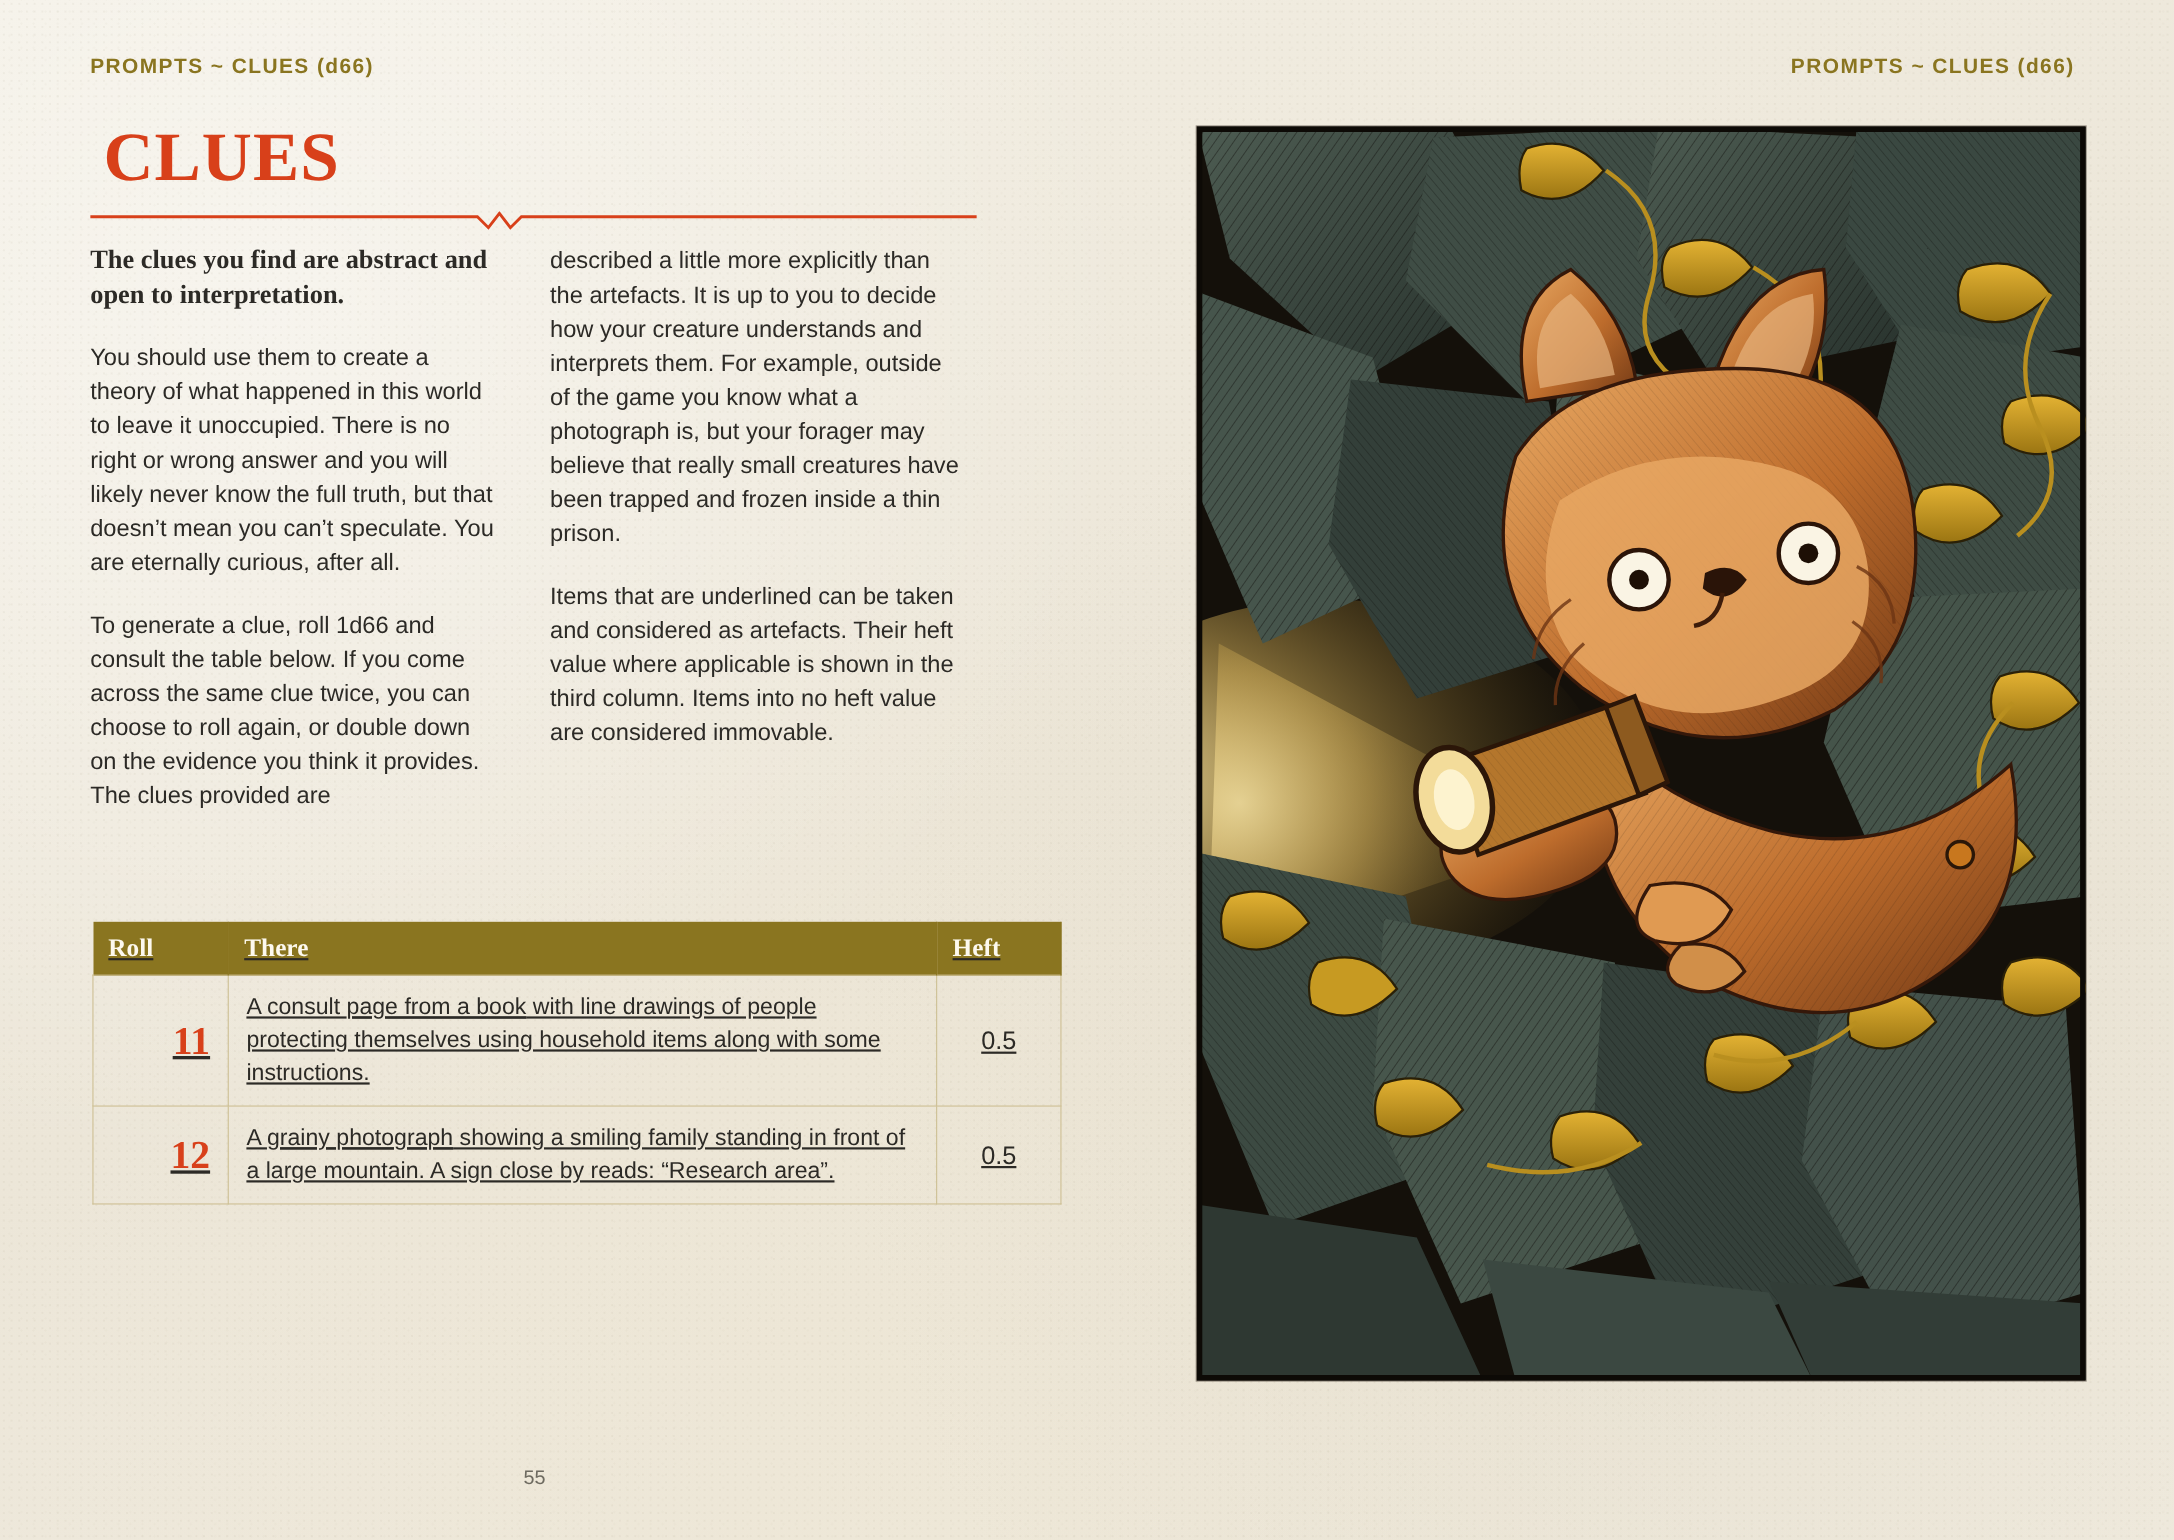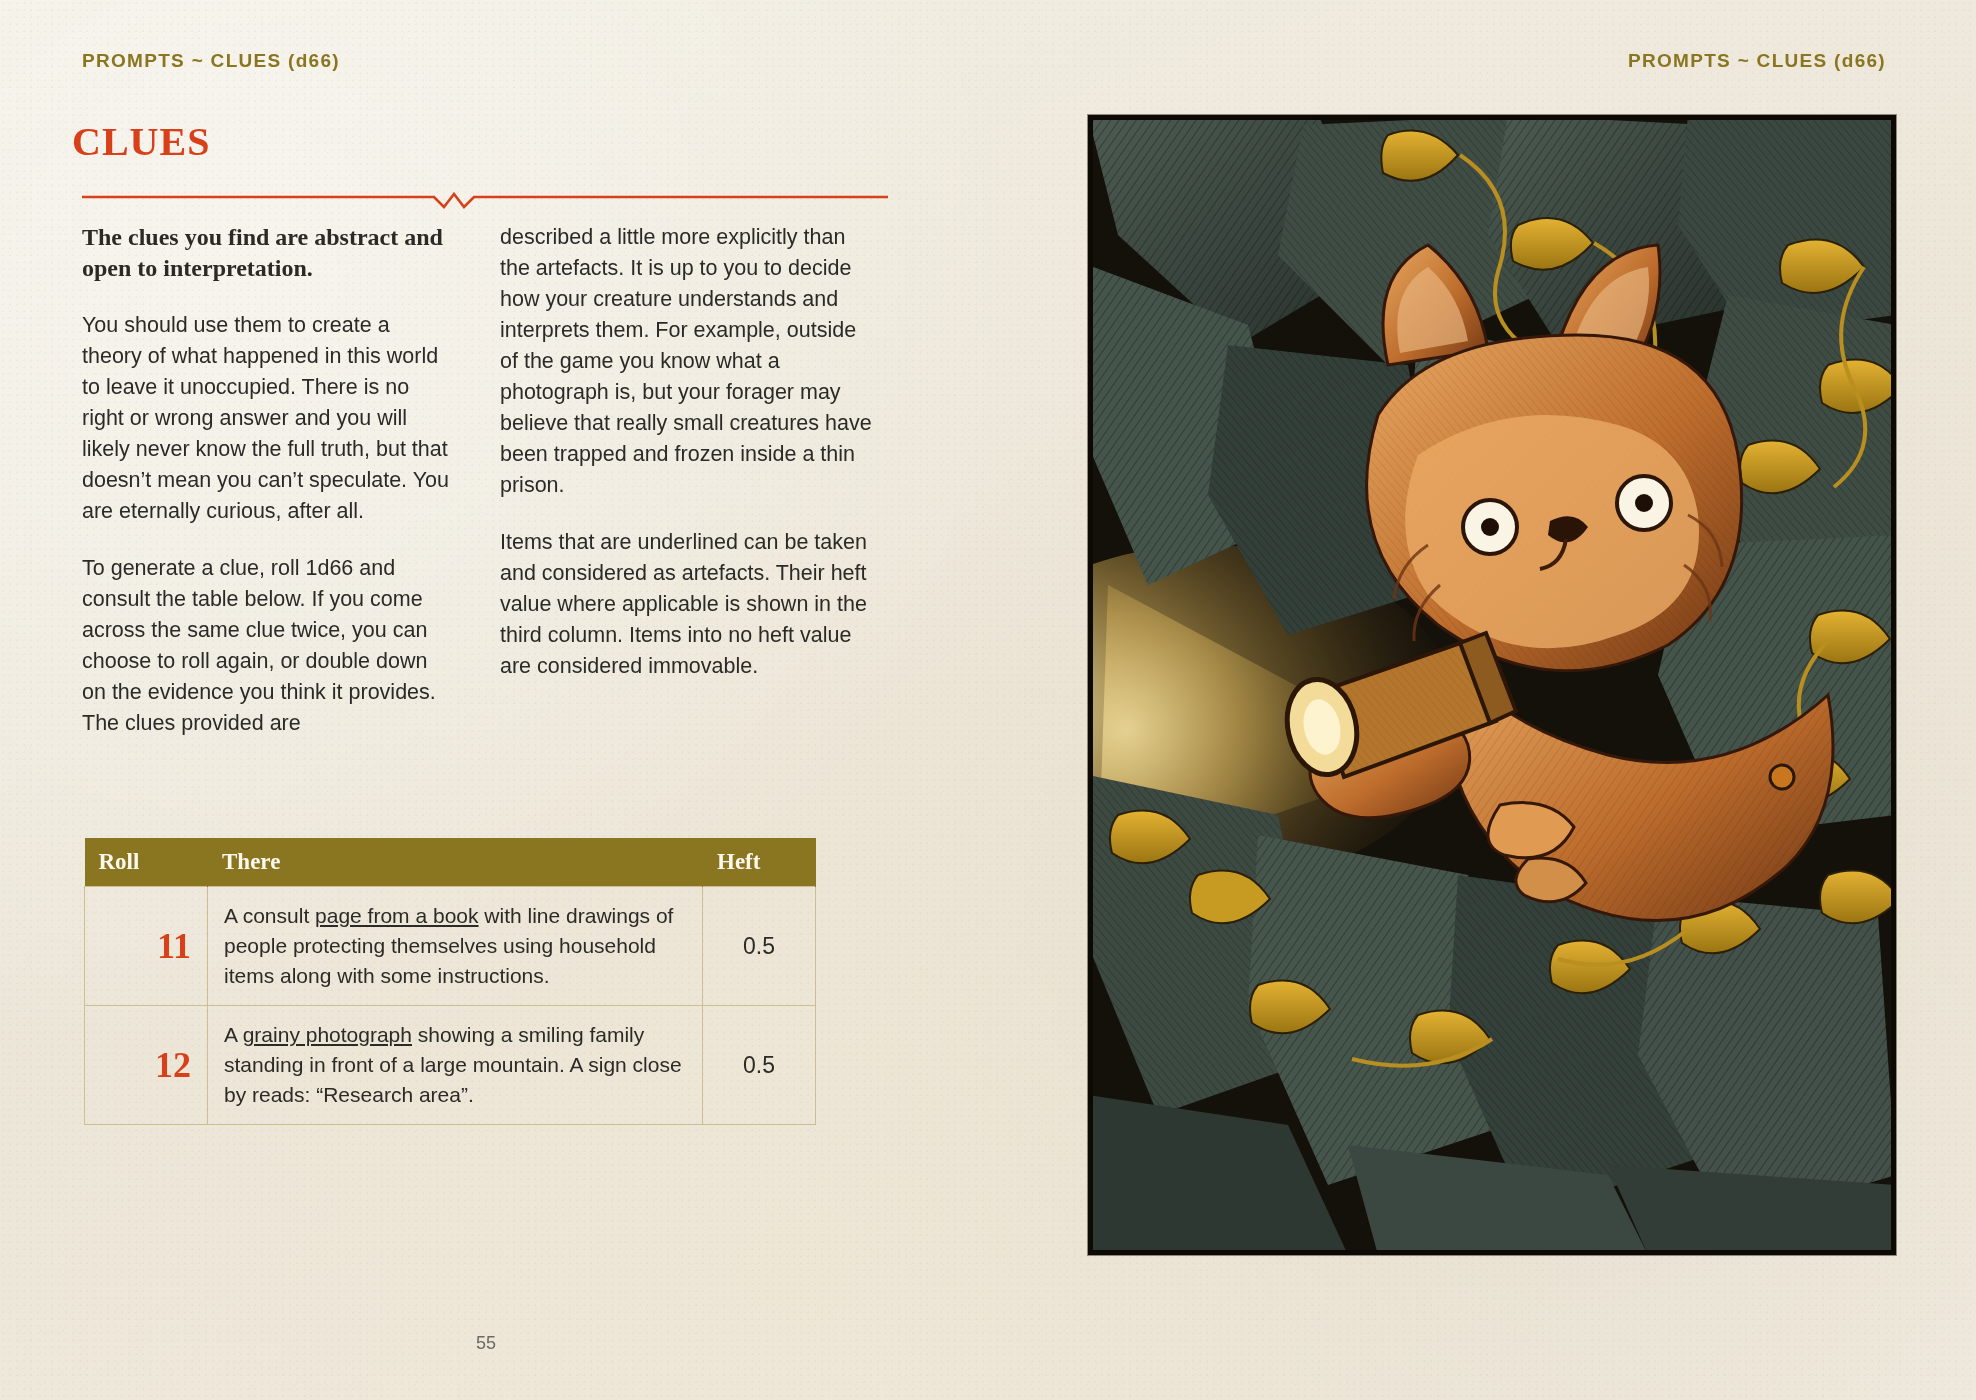--- a/index.html
+++ b/index.html
@@ -53,29 +53,28 @@
     letter-spacing: 1.3px;
     color: #8a7520;
     font-family: "Liberation Sans", sans-serif;
   }
   .runhead-left { left: 82px; }
   .runhead-right { right: 90px; text-align: right; }
 
   
   .page-title {
     position: absolute;
-    left: 72px;
+    left: 94px;
     top: 112px;
     font-family: "Liberation Serif", serif;
     font-weight: bold;
-    font-size: 40px;
+    font-size: 63px;
     line-height: 1;
     color: #d8401a;
     letter-spacing: 1px;
-    margin-top: 10px;
   }
   .title-rule {
     position: absolute;
     left: 82px;
     top: 192px;
     width: 806px;
     height: 18px;
   }
 
   
@@ -96,24 +95,25 @@
     font-size: 24px;
     line-height: 31px;
     margin-bottom: 22px;
   }
 
   
   .clue-table {
     position: absolute;
     left: 84px;
     top: 838px;
-    width: 732px;
+    width: 881px;
     border-collapse: collapse;
     font-size: 21px;
     color: #2c2a26;
+    text-decoration: underline;
   }
   .clue-table th {
     background: #8a7520;
     color: #fdf9ee;
     text-align: left;
     font-family: "Liberation Serif", serif;
     font-weight: bold;
     font-size: 23px;
     padding: 11px 14px;
     border-right: 1px solid #8a7520;

